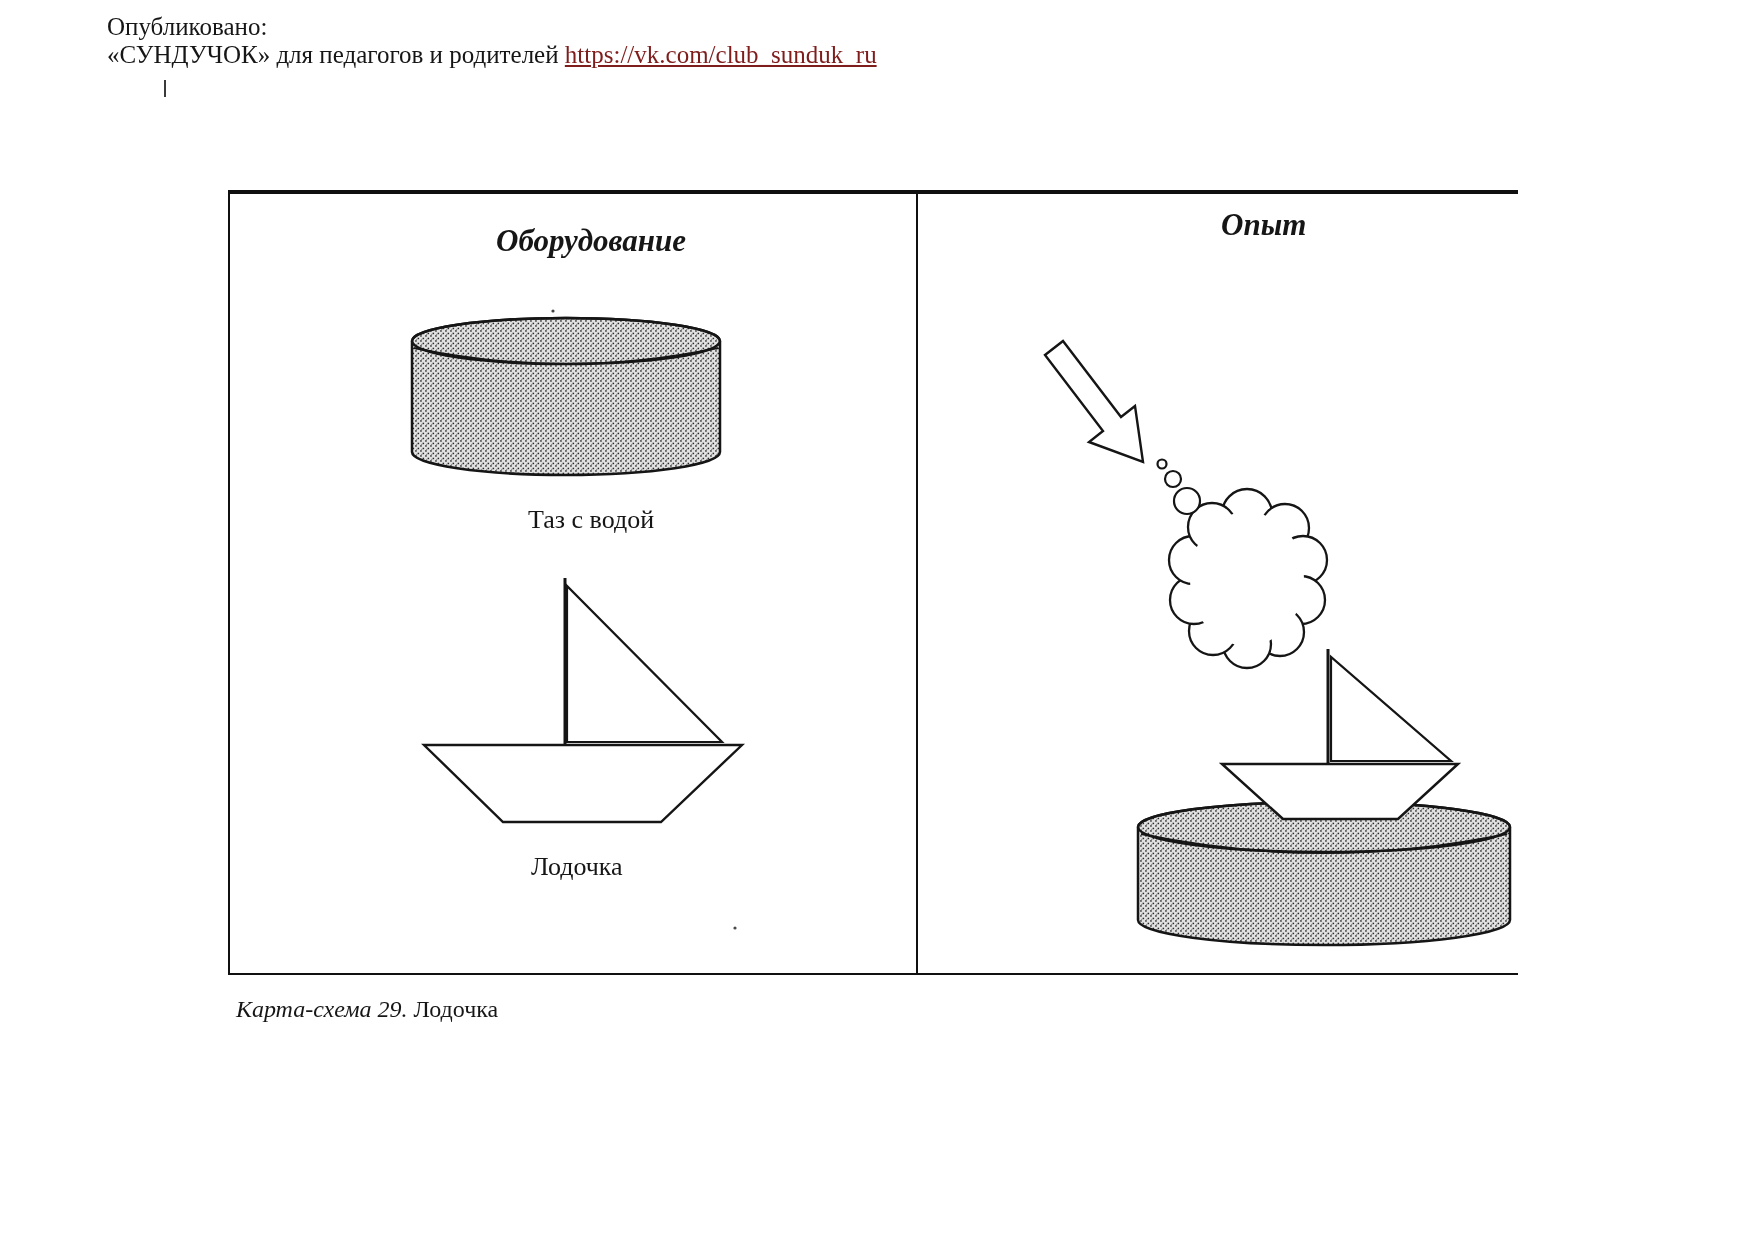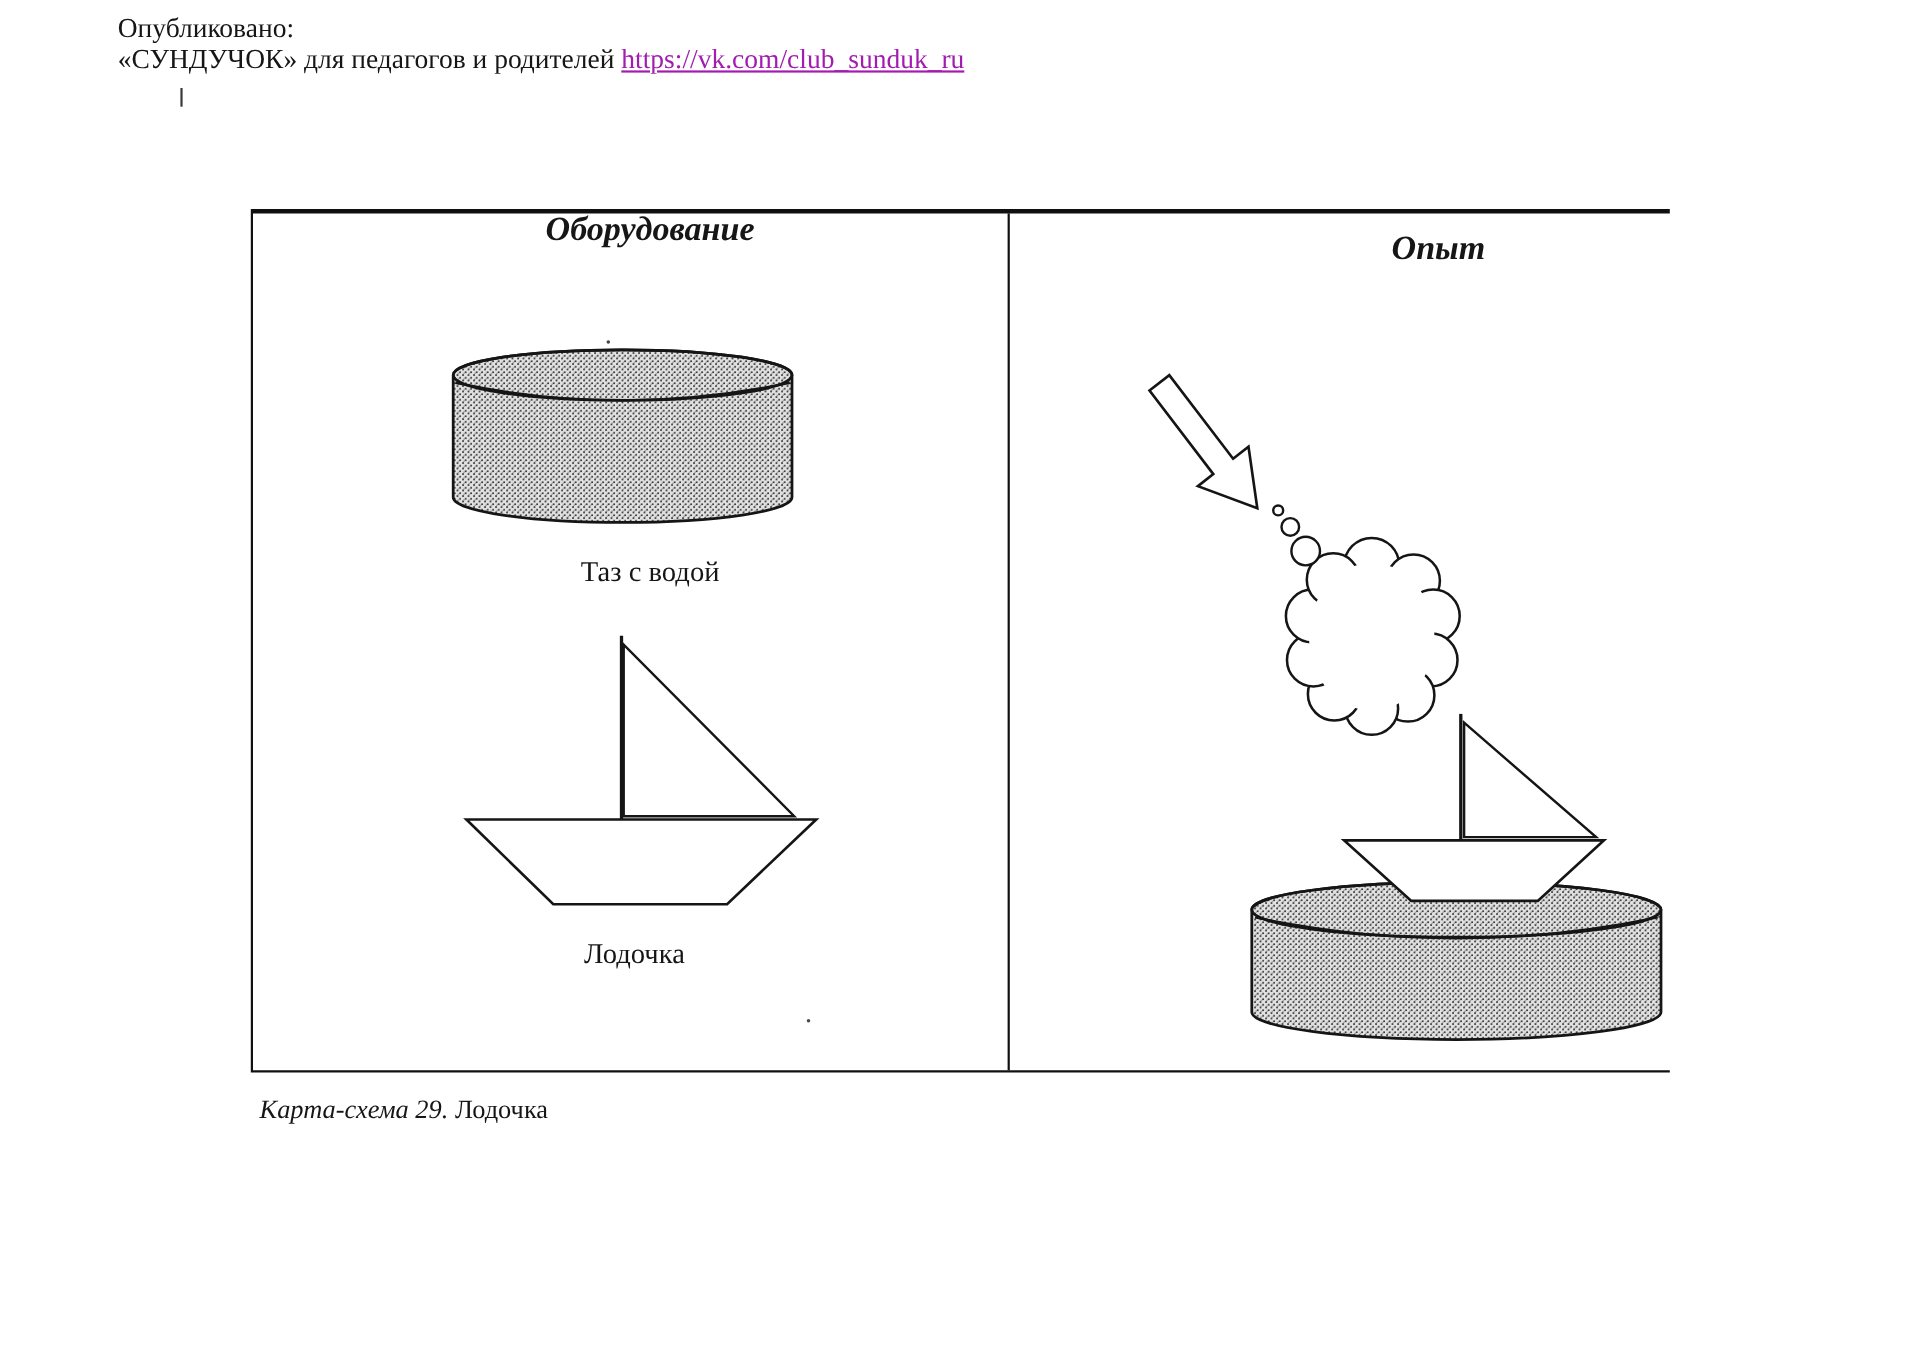--- a/index.html
+++ b/index.html
@@ -7,30 +7,30 @@
     position:relative;
     width:1518px;height:1240px;
     background:#ffffff;
     font-family:"Liberation Serif","DejaVu Serif",serif;
     color:#161616;
     overflow:hidden;
   }
   .abs{position:absolute;}
   .pub-line1{left:107px;top:12px;font-size:25px;line-height:30px;}
   .pub-line2{left:107px;top:40px;font-size:25px;line-height:30px;white-space:nowrap;}
-  .pub-link{color:#a21caf;text-decoration:underline;}
+  .pub-link{color:#7f1d1d;text-decoration:underline;}
   .stray-tick{left:164px;top:80px;width:2px;height:17px;background:#3a3a3a;}
   .chart-table{
     left:228px;top:190px;width:1363px;height:779px;
     border:2px solid #101010;border-top-width:4px;
   }
   .cell-divider{position:absolute;left:686px;top:0;bottom:0;width:2px;background:#101010;}
   .panel-header{font-size:31px;font-weight:bold;font-style:italic;white-space:nowrap;}
-  .hdr-left{left:496px;top:190px;}
-  .hdr-right{left:1221px;top:207px;margin-left:44px;}
+  .hdr-left{left:496px;top:223px;}
+  .hdr-right{left:1221px;top:207px;}
   .fig-label{font-size:26px;white-space:nowrap;}
   .lbl-basin{left:528px;top:505px;}
   .lbl-boat{left:531px;top:852px;}
   .caption{left:236px;top:996px;font-size:24px;white-space:nowrap;}
   .caption .cap-italic{font-style:italic;}
   .drawings{left:0;top:0;width:1754px;height:1240px;pointer-events:none;}
 </style>
 </head>
 <body>
 

